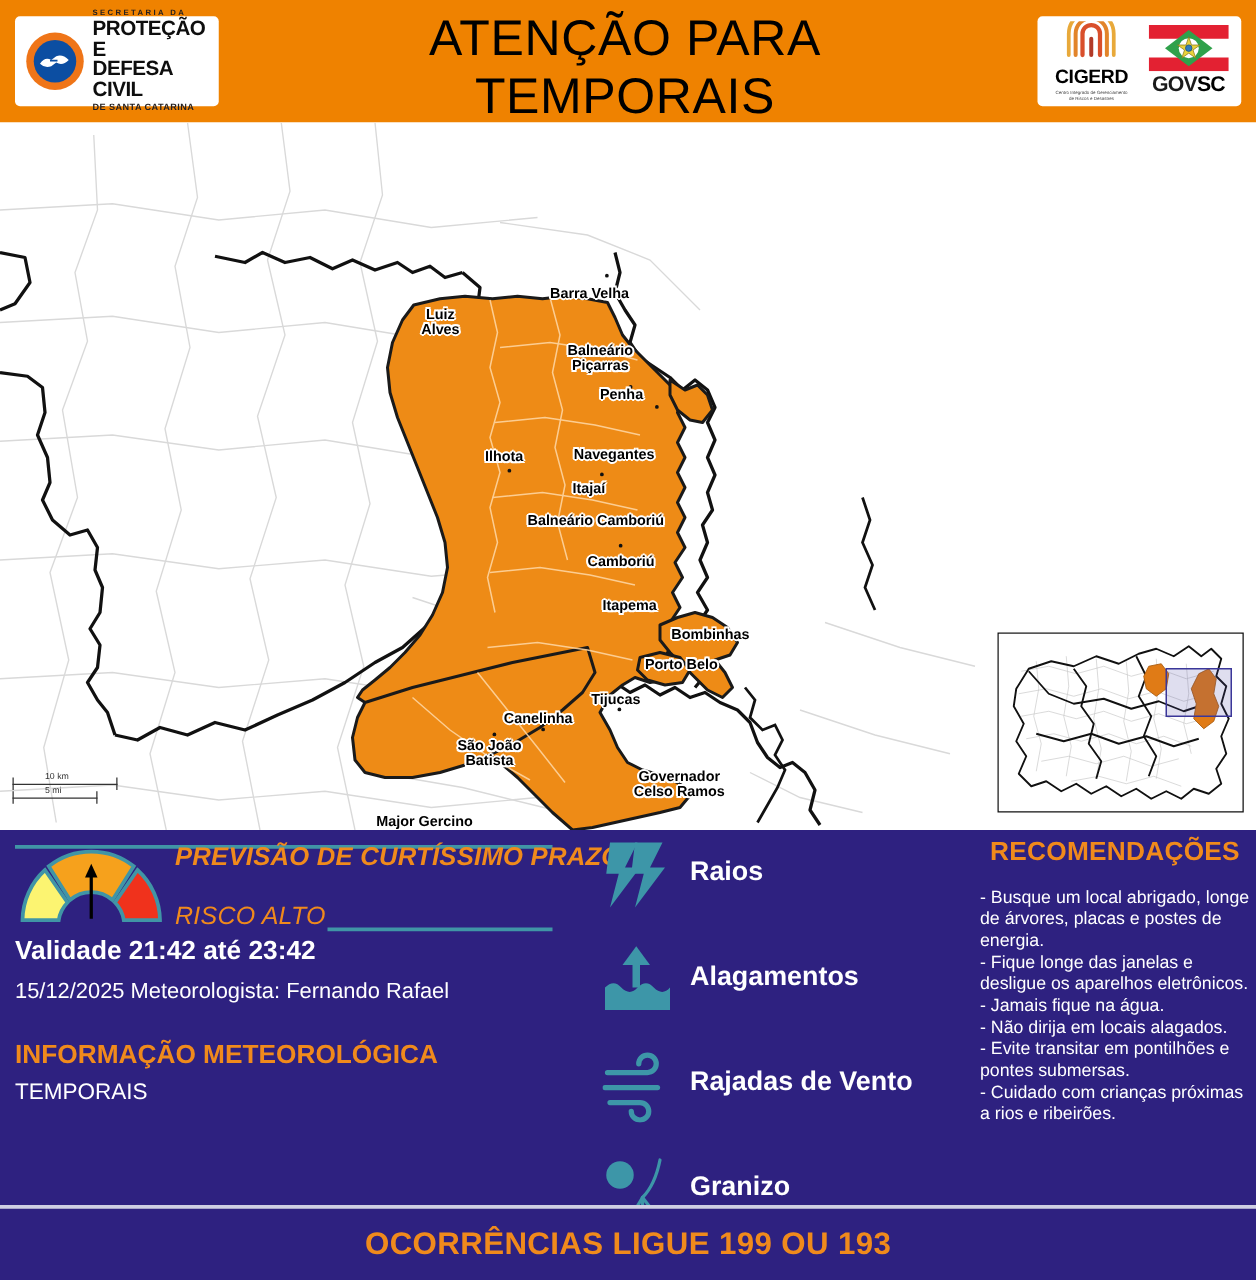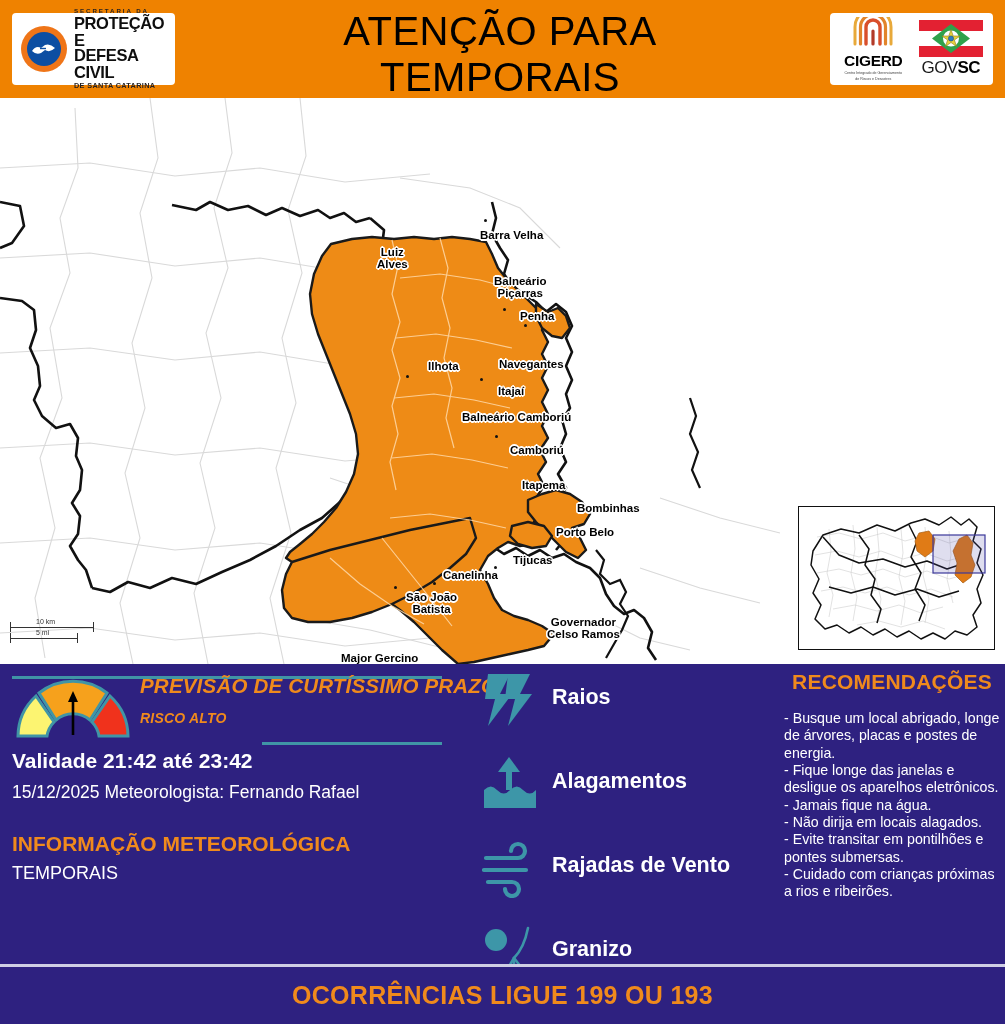--- a/index.html
+++ b/index.html
@@ -22,48 +22,48 @@
   .head-title{position:absolute;left:180px;top:9px;width:640px;text-align:center;
               font-size:40px;font-weight:normal;color:#000000;line-height:1.14;letter-spacing:.5px;}
 
   .logo-right{position:absolute;right:12px;top:13px;width:163px;height:72px;background:#fff;border-radius:4px;
               display:flex;align-items:center;justify-content:space-around;padding:0 4px;box-sizing:border-box;}
   .cigerd{width:74px;text-align:center;}
   .cigerd-name{font-size:15.5px;font-weight:bold;color:#000000;letter-spacing:-.3px;margin-top:1px;}
   .cigerd-sub{font-size:3.6px;color:#3d3d3d;line-height:1.25;margin-top:1px;}
   .govsc{width:72px;text-align:center;}
   .govsc-flag{width:64px;height:37px;margin:0 auto;position:relative;background:#fff;}
-  .govsc-name{font-size:17px;font-weight:normal;color:#1a1a1a;letter-spacing:-.6px;margin-top:1px;}
+  .govsc-name{font-size:17px;font-weight:bold;color:#1a1a1a;letter-spacing:-.6px;margin-top:1px;}
   .govsc-name b{color:#000;}
 
   
   .map{position:absolute;left:0;top:98px;width:1005px;height:566px;background:#ffffff;overflow:hidden;}
   .map svg{position:absolute;left:0;top:0;}
   .citylabel{position:absolute;font-size:11.5px;font-weight:bold;color:#000;text-align:center;
              line-height:1.05;white-space:nowrap;
              text-shadow:-1.6px 0 #fff,1.6px 0 #fff,0 -1.6px #fff,0 1.6px #fff,
-                         -1.2px -1.2px #fff,1.2px -1.2px #fff,-1.2px 1.2px #fff,1.2px 1.2px #fff;margin-left:40px;}
+                         -1.2px -1.2px #fff,1.2px -1.2px #fff,-1.2px 1.2px #fff,1.2px 1.2px #fff;}
   .citydot{position:absolute;width:3px;height:3px;border-radius:50%;background:#111;}
 
   .scalebar{position:absolute;left:10px;top:520px;width:96px;font-size:7px;color:#333;}
   .sb-row{position:relative;height:14px;}
   .sb-line{position:absolute;left:0;top:9px;height:1px;background:#333;}
   .sb-tick{position:absolute;top:4px;width:1px;height:10px;background:#333;}
   .sb-txt{position:absolute;left:26px;top:0px;}
 
   .inset{position:absolute;left:798px;top:408px;width:197px;height:144px;background:#fff;border:1.4px solid #111;box-sizing:border-box;}
 
   
   .panel{position:absolute;left:0;top:664px;width:1005px;height:300px;background:#2e2180;}
   .tealrule{position:absolute;background:#4095a6;height:3px;}
 
   .gauge{position:absolute;left:14px;top:14px;width:118px;height:62px;}
   .gauge-label{position:absolute;left:140px;top:10px;width:300px;}
   .g-l1{font-size:20.5px;font-weight:bold;font-style:italic;color:#f08a1c;letter-spacing:.2px;white-space:nowrap;}
-  .g-l2{font-size:14px;font-weight:bold;font-style:italic;color:#f08a1c;margin-top:12px;letter-spacing:.2px;}
+  .g-l2{font-size:20px;font-weight:normal;font-style:italic;color:#f08a1c;margin-top:24px;letter-spacing:.2px;}
 
   .validade{position:absolute;left:12px;top:85px;font-size:21px;font-weight:bold;color:#fff;}
   .meteo-line{position:absolute;left:12px;top:118px;font-size:17.5px;color:#fff;}
   .info-title{position:absolute;left:12px;top:168px;font-size:21px;font-weight:bold;color:#f08a1c;}
   .info-body{position:absolute;left:12px;top:199px;font-size:18px;color:#fff;}
 
   .hazards{position:absolute;left:482px;top:8px;width:280px;}
   .hz{position:relative;height:65px;margin-bottom:19px;}
   .hz-ico{position:absolute;left:0;top:0;width:56px;height:58px;}
   .hz-lbl{position:absolute;left:70px;top:13px;font-size:21.5px;font-weight:bold;color:#fff;white-space:nowrap;}

